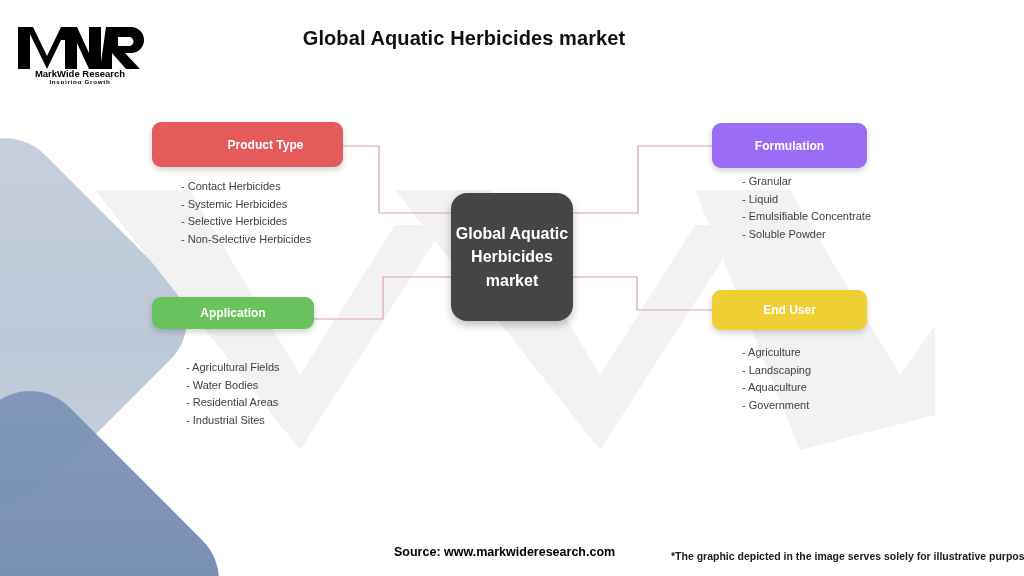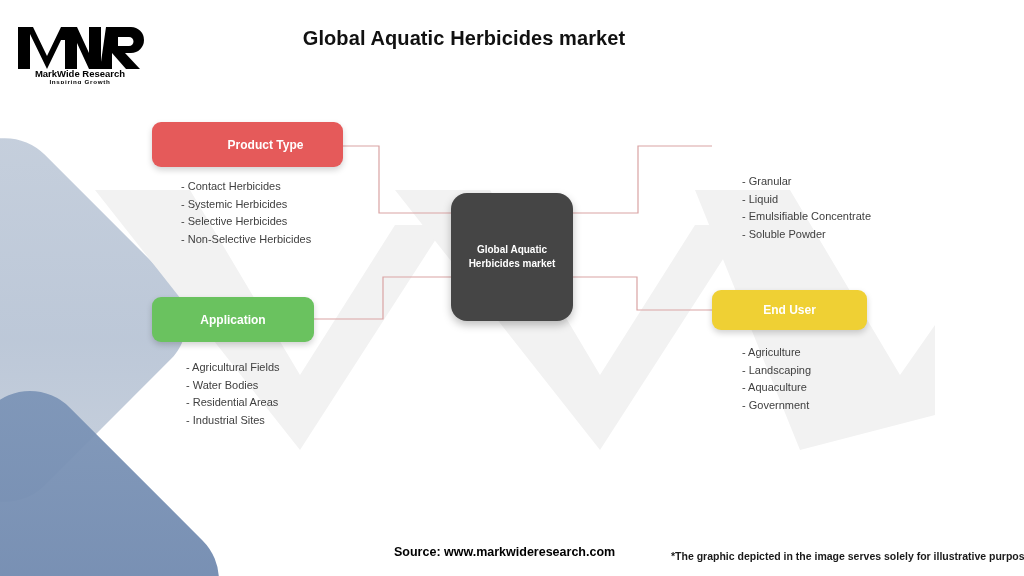--- a/index.html
+++ b/index.html
@@ -91,38 +91,38 @@
     border-radius: 9px;
     display: flex;
     align-items: center;
     justify-content: center;
     color: #ffffff;
     font-size: 12px;
     font-weight: bold;
     box-shadow: 0 3px 6px rgba(0,0,0,.18);
   }
   .node-pt  { left: 152px; top: 122px; width: 155px; height: 45px; background: #e55a5a; padding-left: 36px; }
-  .node-app { left: 152px; top: 297px; width: 162px; height: 45px; background: #6ac25f; }
+  .node-app { left: 152px; top: 297px; width: 162px; height: 32px; background: #6ac25f; }
   .node-form{ left: 712px; top: 123px; width: 155px; height: 45px; background: #9b6cf5; }
   .node-end { left: 712px; top: 290px; width: 155px; height: 40px; background: #efd034; }
 
   .center-node {
     position: absolute;
     left: 451px;
     top: 193px;
     width: 122px;
     height: 128px;
     border-radius: 16px;
     background: #454545;
     color: #ffffff;
     display: flex;
     align-items: center;
     justify-content: center;
     text-align: center;
-    font-size: 10px;
+    font-size: 16px;
     font-weight: bold;
     line-height: 1.45;
     box-shadow: 0 4px 9px rgba(0,0,0,.25);
   }
 
   
   .item-list {
     position: absolute;
     font-size: 11px;
     color: #404040;
@@ -217,20 +217,23 @@
   <div class="node node-app">
     <span>Application</span>
   </div>
   <div class="item-list list-app">
     <div>- Agricultural Fields</div>
     <div>- Water Bodies</div>
     <div>- Residential Areas</div>
     <div>- Industrial Sites</div>
   </div>
 
+  <div class="node node-form">
+    <span>Formulation</span>
+  </div>
   <div class="item-list list-form">
     <div>- Granular</div>
     <div>- Liquid</div>
     <div>- Emulsifiable Concentrate</div>
     <div>- Soluble Powder</div>
   </div>
 
   <div class="node node-end">
     <span>End User</span>
   </div>

